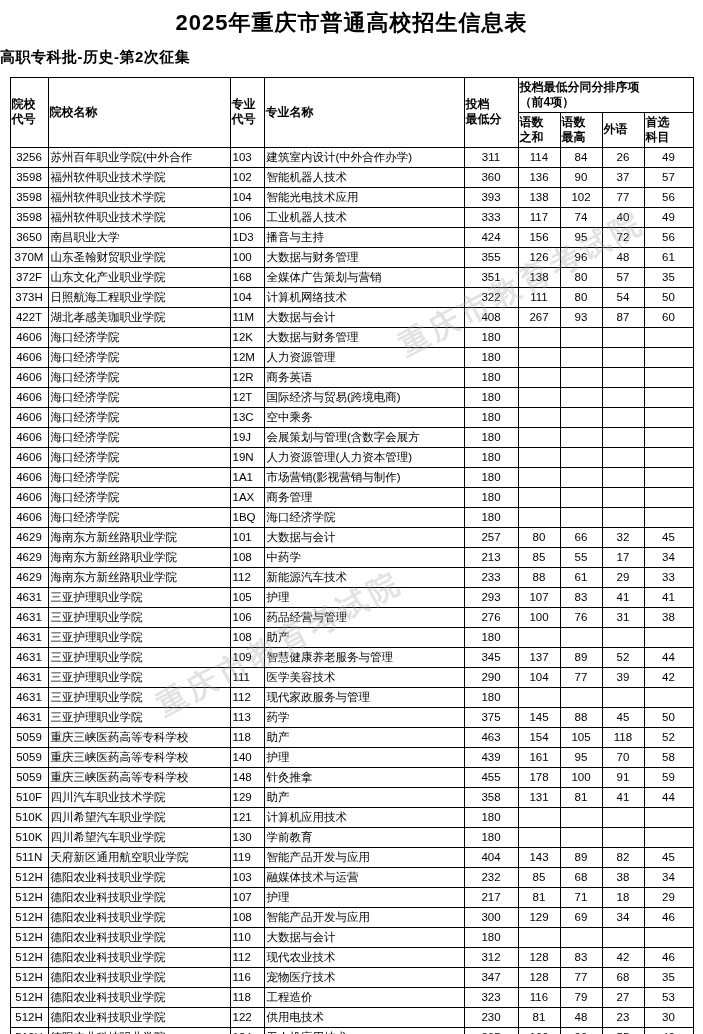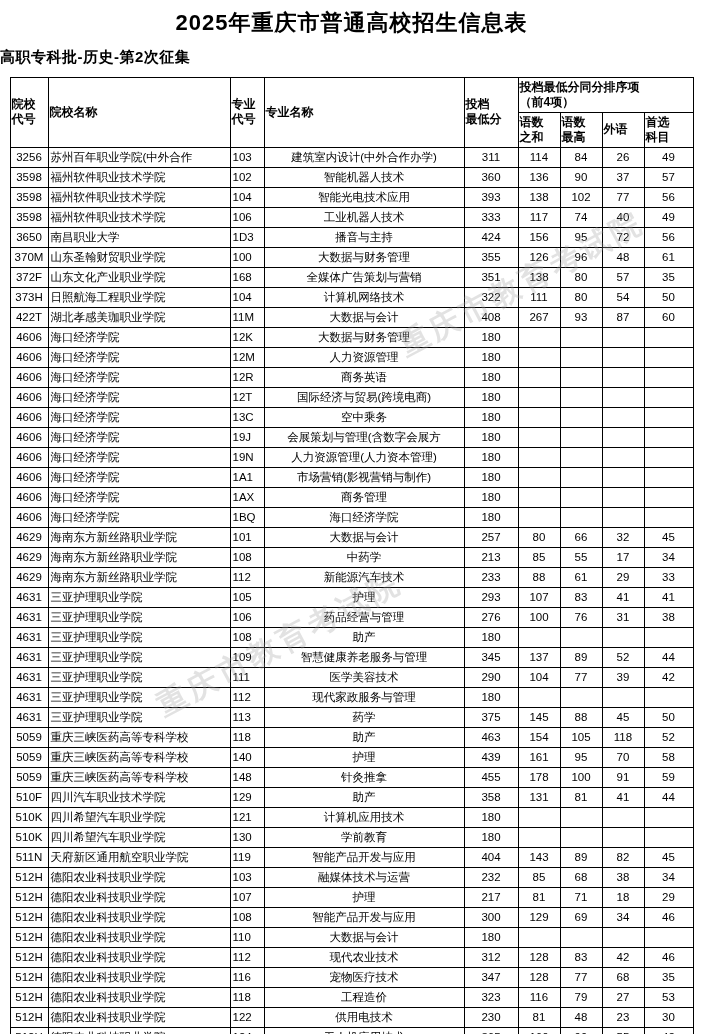--- a/index.html
+++ b/index.html
@@ -65,21 +65,21 @@
   col.c-major   { width: 200px; }
   col.c-min     { width: 54px; }
   col.c-sum     { width: 42px; }
   col.c-max     { width: 42px; }
   col.c-for     { width: 42px; }
   col.c-first   { width: 49px; }
 
   td.code   { text-align: center;   padding-left: 3px; }
   td.school { text-align: left;   padding-left: 3px; }
   td.mcode  { text-align: left;   padding-left: 3px; }
-  td.major  { text-align: center;   padding-left: 3px; margin-left: 10px; }
+  td.major  { text-align: left;   padding-left: 3px; margin-left: 10px; }
   td.num    { text-align: center; }
 
   .watermark {
     position: absolute;
     left: 0; top: 0;
     width: 703px; height: 1034px;
     pointer-events: none;
     overflow: hidden;
     z-index: 5;
   }

